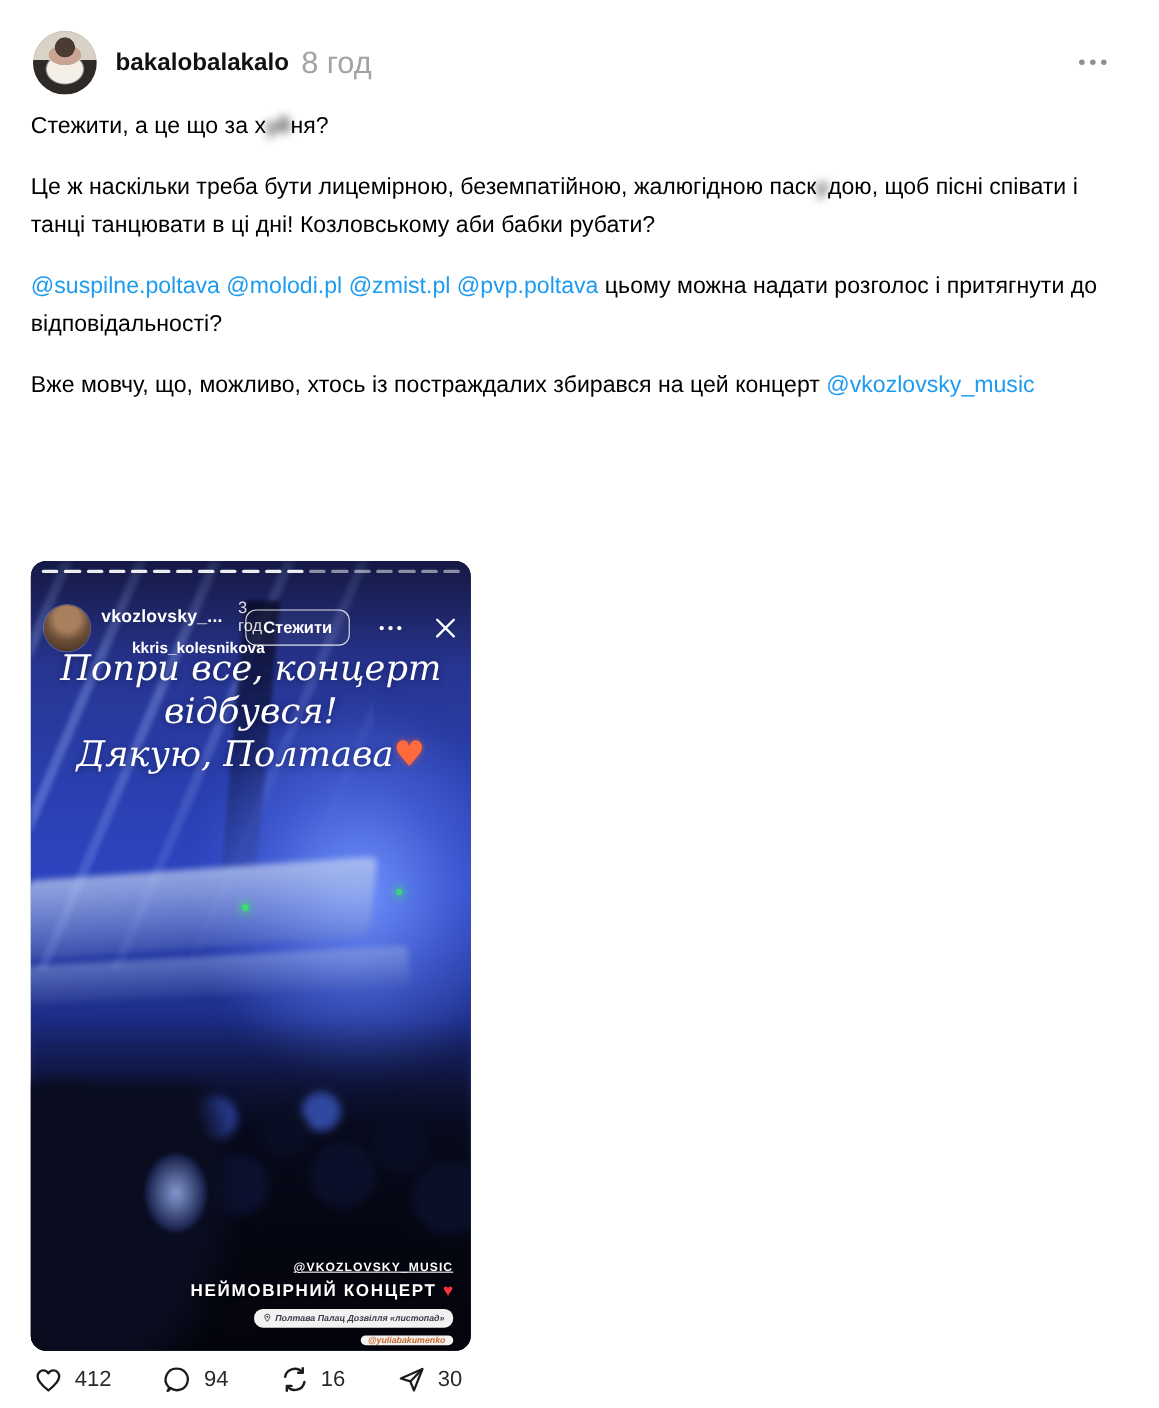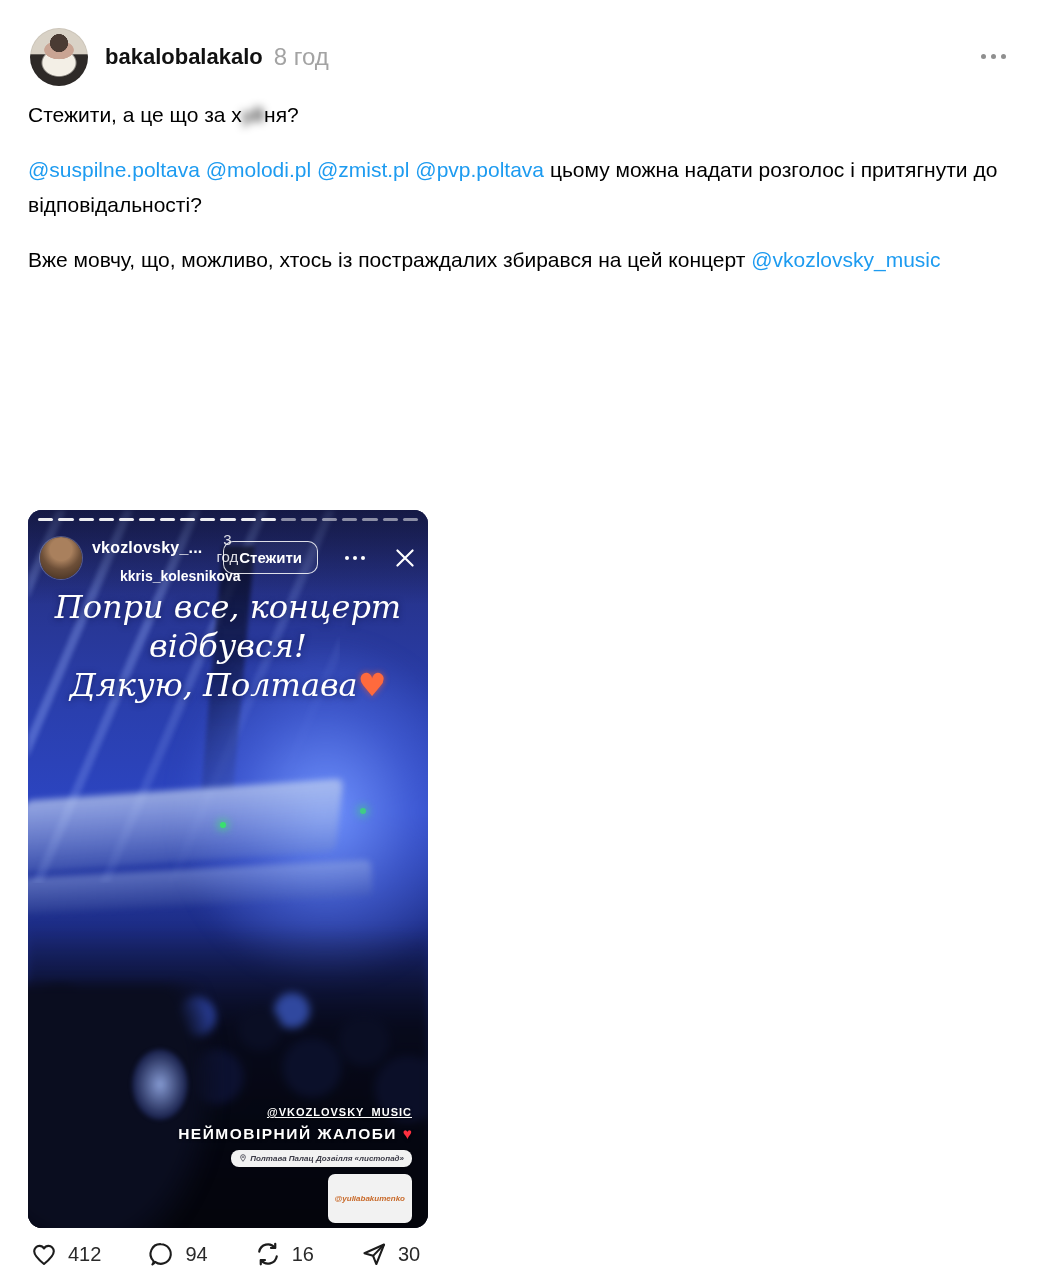--- a/index.html
+++ b/index.html
@@ -14,21 +14,21 @@
   .post-header{position:absolute;top:28px;left:30px;right:30px;display:flex;align-items:center;}
   .avatar{width:58px;height:58px;border-radius:50%;flex:0 0 auto;
     background:
       radial-gradient(circle at 50% 26%, #4a3b33 0 17%, transparent 18%),
       radial-gradient(ellipse 16px 10px at 50% 38%, #c9a493 0 90%, transparent 95%),
       radial-gradient(ellipse 20px 16px at 50% 60%, #f3efe6 0 80%, transparent 90%),
       linear-gradient(180deg, #d9d2c6 0 45%, #2e2a28 46% 100%),
       #cfc6b8;
     box-shadow:inset 0 0 0 1px rgba(0,0,0,.06);}
   .post-user{margin-left:17px;font-size:22px;font-weight:700;color:var(--ink);}
-  .post-time{margin-left:11px;font-size:24px;color:var(--muted);}
+  .post-time{margin-left:11px;font-size:28px;color:var(--muted);}
   .more-dots{position:absolute;right:12px;top:20px;display:flex;gap:5px;padding:6px;cursor:pointer;}
   .more-dots i{width:5px;height:5px;border-radius:50%;background:#8f8f8f;}
 
   
   .post-body{position:absolute;top:97px;left:28px;width:986px;font-size:21px;line-height:35px;color:#000;}
   .post-body p{margin:0 0 20px 0;}
   .post-body span.link{color:var(--link);cursor:pointer;}
   .post-body span.blur{filter:blur(4px);display:inline-block;line-height:35px;}
 
   
@@ -68,21 +68,21 @@
   .big-sil{left:-10%;bottom:-6%;width:58%;height:40%;
     background:radial-gradient(ellipse at 42% 35%,#0a0d1f 0 56%,rgba(10,13,31,0) 72%);filter:blur(6px);}
   .cap-head{left:26%;bottom:15%;width:14%;height:10%;border-radius:50%;
     background:radial-gradient(ellipse,rgba(165,190,255,.8),rgba(60,80,180,.3) 68%,transparent 80%);filter:blur(2px);}
   .top-scrim{left:0;top:0;width:100%;height:95px;background:linear-gradient(180deg,rgba(8,10,36,.55),rgba(8,10,36,0));}
 
   
   .progress{position:absolute;top:8px;left:10px;right:10px;display:flex;gap:5px;}
   .progress i{flex:1;height:3px;border-radius:2px;background:rgba(255,255,255,.92);}
   .progress i:nth-child(n+13){background:rgba(255,255,255,.5);}
-  .story-header{position:absolute;top:21px;left:12px;right:10px;display:flex;align-items:center;color:#fff;text-align:center;}
+  .story-header{position:absolute;top:34px;left:12px;right:10px;display:flex;align-items:center;color:#fff;}
   .s-avatar{width:42px;height:42px;border-radius:50%;flex:0 0 auto;
     background:radial-gradient(circle at 50% 30%,#a9805d 0 30%,#6d4f38 55%,#3c2a1d 100%);
     box-shadow:0 0 0 1px rgba(255,255,255,.25);}
   .s-id{margin-left:10px;min-width:0;}
   .s-row1{display:flex;align-items:center;gap:7px;}
   .s-name{font-size:16px;font-weight:700;letter-spacing:.2px;white-space:nowrap;}
   .s-time{font-size:15px;color:rgba(255,255,255,.85);}
   .s-row2{display:flex;align-items:center;gap:14px;margin-top:3px;}
   .mini-av{width:14px;height:14px;border-radius:50%;background:radial-gradient(circle at 45% 35%,#d8b98c,#8a6544);}
   .s-reshare{font-size:14px;font-weight:700;}
@@ -98,21 +98,21 @@
     text-shadow:0 1px 6px rgba(10,15,60,.6);}
   .t-heart{color:var(--title-heart);font-style:normal;text-shadow:0 0 6px rgba(255,90,40,.7);}
 
   .overlays{position:absolute;right:16px;bottom:5px;display:flex;flex-direction:column;align-items:flex-end;gap:7px;}
   .ov-handle{color:#fff;font-size:11px;font-weight:700;letter-spacing:1px;text-decoration:underline;
     text-shadow:0 1px 3px rgba(0,0,0,.6);cursor:pointer;}
   .ov-caption{color:#fff;font-size:15.5px;font-weight:700;letter-spacing:1.5px;text-shadow:0 1px 3px rgba(0,0,0,.6);}
   .ov-caption .c-heart{color:var(--caption-heart);letter-spacing:0;}
   .pill{background:rgba(255,255,255,.95);border-radius:8px;padding:4px 8px;font-size:8px;font-weight:700;
     color:#3a3a46;display:flex;align-items:flex-start;gap:3px;cursor:pointer;box-shadow:0 1px 2px rgba(0,0,0,.25);font-style:italic;}
-  .pill.mention{color:var(--pill-text);border-radius:7px;padding:20px 7px;}
+  .pill.mention{color:var(--pill-text);border-radius:7px;padding:0 7px;}
 
   
   .actions{position:absolute;left:30px;top:1240px;display:flex;align-items:center;gap:46px;}
   .act{display:flex;align-items:center;gap:10px;cursor:pointer;color:#1c1c1c;}
   .act svg{display:block;}
   .count{font-size:20px;color:#2a2a2a;}
 </style>
 </head>
 <body>
 
@@ -124,20 +124,21 @@
     <span class="post-time">8 год</span>
     <div class="more-dots">
         <i></i>
         <i></i>
         <i></i>
       </div>
   </div>
 
   <div class="post-body" id="paragraphs">
       <p><span>Стежити, а це що за х</span><span class="blur">уй</span><span>ня?</span></p>
+      <p><span>Це ж наскільки треба бути лицемірною, беземпатійною, жалюгідною паск</span><span class="blur">у</span><span>дою, щоб пісні співати і танці танцювати в ці дні! Козловському аби бабки рубати?</span></p>
       <p><span class="link">@suspilne.poltava</span><span> </span><span class="link">@molodi.pl</span><span> </span><span class="link">@zmist.pl</span><span> </span><span class="link">@pvp.poltava</span><span> цьому можна надати розголос і притягнути до відповідальності?</span></p>
       <p><span>Вже мовчу, що, можливо, хтось із постраждалих збирався на цей концерт </span><span class="link">@vkozlovsky_music</span></p>
     </div>
 
   <div class="story">
     <div class="layer bg"></div>
     <div class="layer beams"></div>
     <div class="layer column"></div>
     <div class="layer haze"></div>
     <div class="layer balcony"></div>
@@ -206,21 +207,21 @@
       </div>
     </div>
 
     <div class="story-title">
       <div>Попри все, концерт відбувся!</div>
       <div><span>Дякую, Полтава</span><span class="t-heart">♥</span></div>
     </div>
 
     <div class="overlays">
       <div class="ov-handle">@VKOZLOVSKY_MUSIC</div>
-      <div class="ov-caption"><span>НЕЙМОВІРНИЙ ЖАЛОБИ </span><span class="c-heart">♥</span></div>
+      <div class="ov-caption"><span>НЕЙМОВІРНИЙ КОНЦЕРТ </span><span class="c-heart">♥</span></div>
       <div class="pill">
         <svg width="8" height="8" viewBox="0 0 24 24">
           <path d="M12 2 a7 7 0 0 1 7 7 c0 5 -7 13 -7 13 s-7 -8 -7 -13 a7 7 0 0 1 7 -7 z" fill="none" stroke="#3a3a46" stroke-width="2.4"></path>
           <circle cx="12" cy="9" r="2.6" fill="#3a3a46"></circle>
         </svg>
         <span>Полтава Палац Дозвілля «листопад»</span>
       </div>
       <div class="pill mention">@yuliabakumenko</div>
     </div>
   </div>

